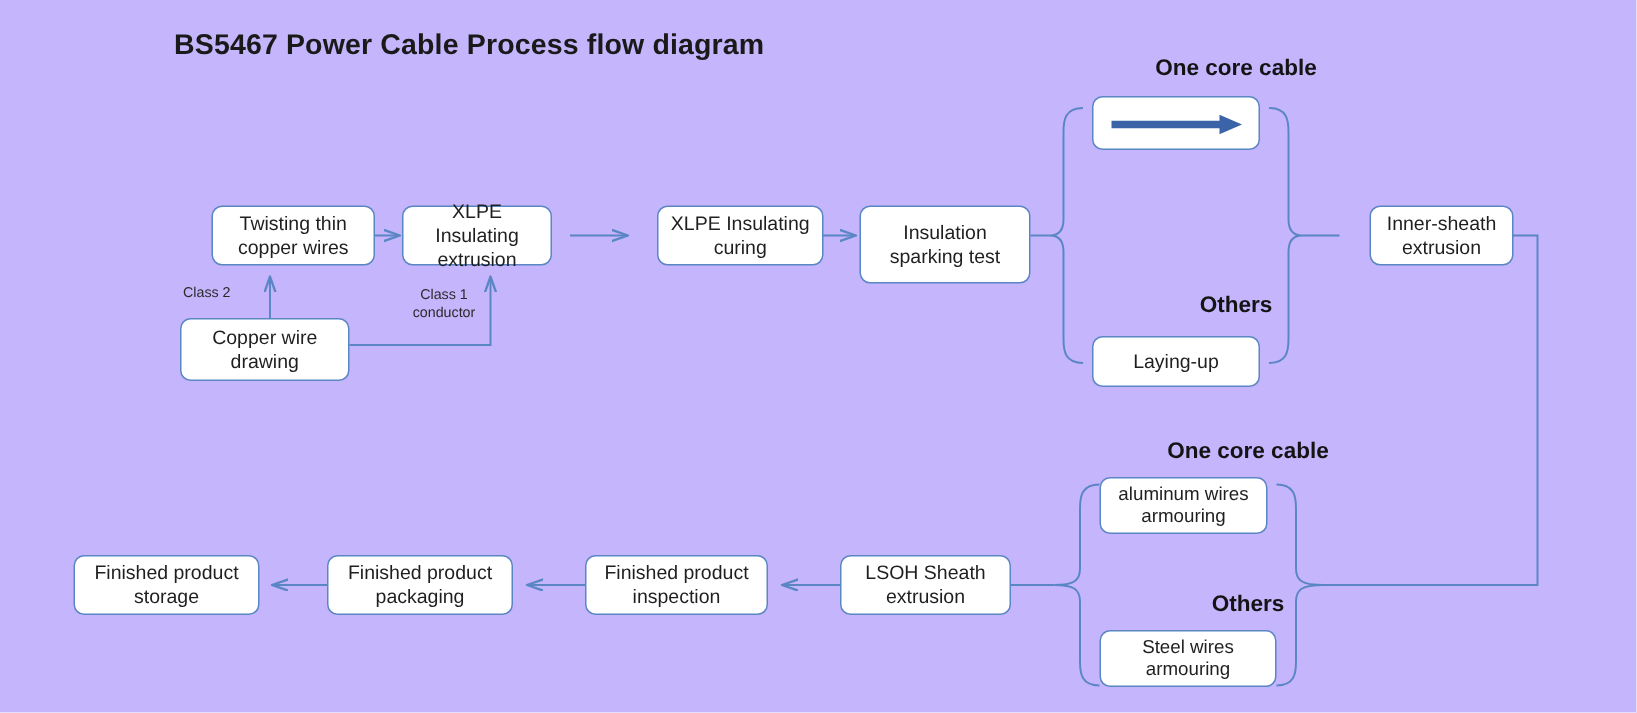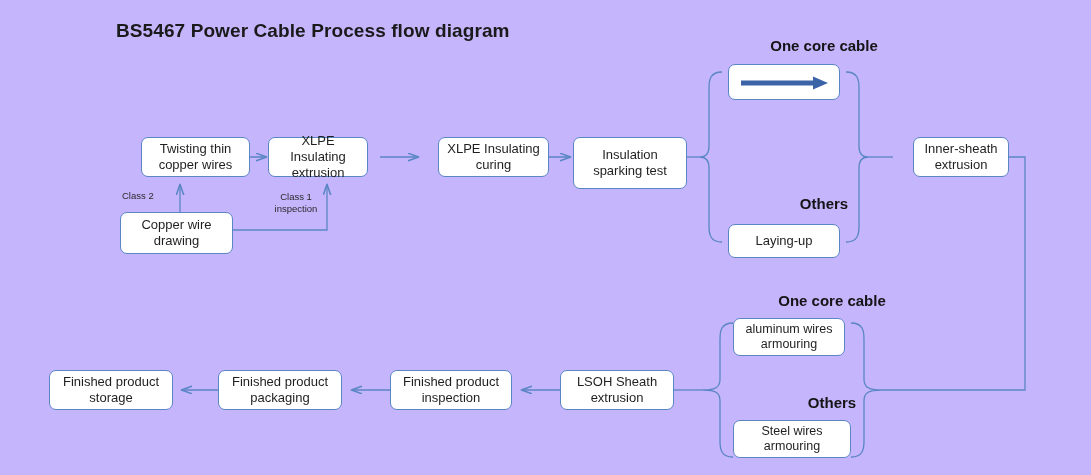--- a/index.html
+++ b/index.html
@@ -192,15 +192,15 @@
   <div class="grouplabel" style="left:728px; top:195px; width:112px;">Others</div>
 
   <div class="grouplabel" style="left:728px; top:292px; width:128px;">One core cable</div>
 
   <div class="grouplabel" style="left:733px; top:394px; width:118px;">Others</div>
 
   <div class="edgelabel" style="left:122px; top:190px;">Class 2</div>
 
   <div class="edgelabel" style="left:258px; top:191px; width:76px;">Class 1</div>
 
-  <div class="edgelabel" style="left:258px; top:203px; width:76px;">inspection</div>
+  <div class="edgelabel" style="left:258px; top:203px; width:76px;">conductor</div>
 
 </div>
 
 </body></html>

